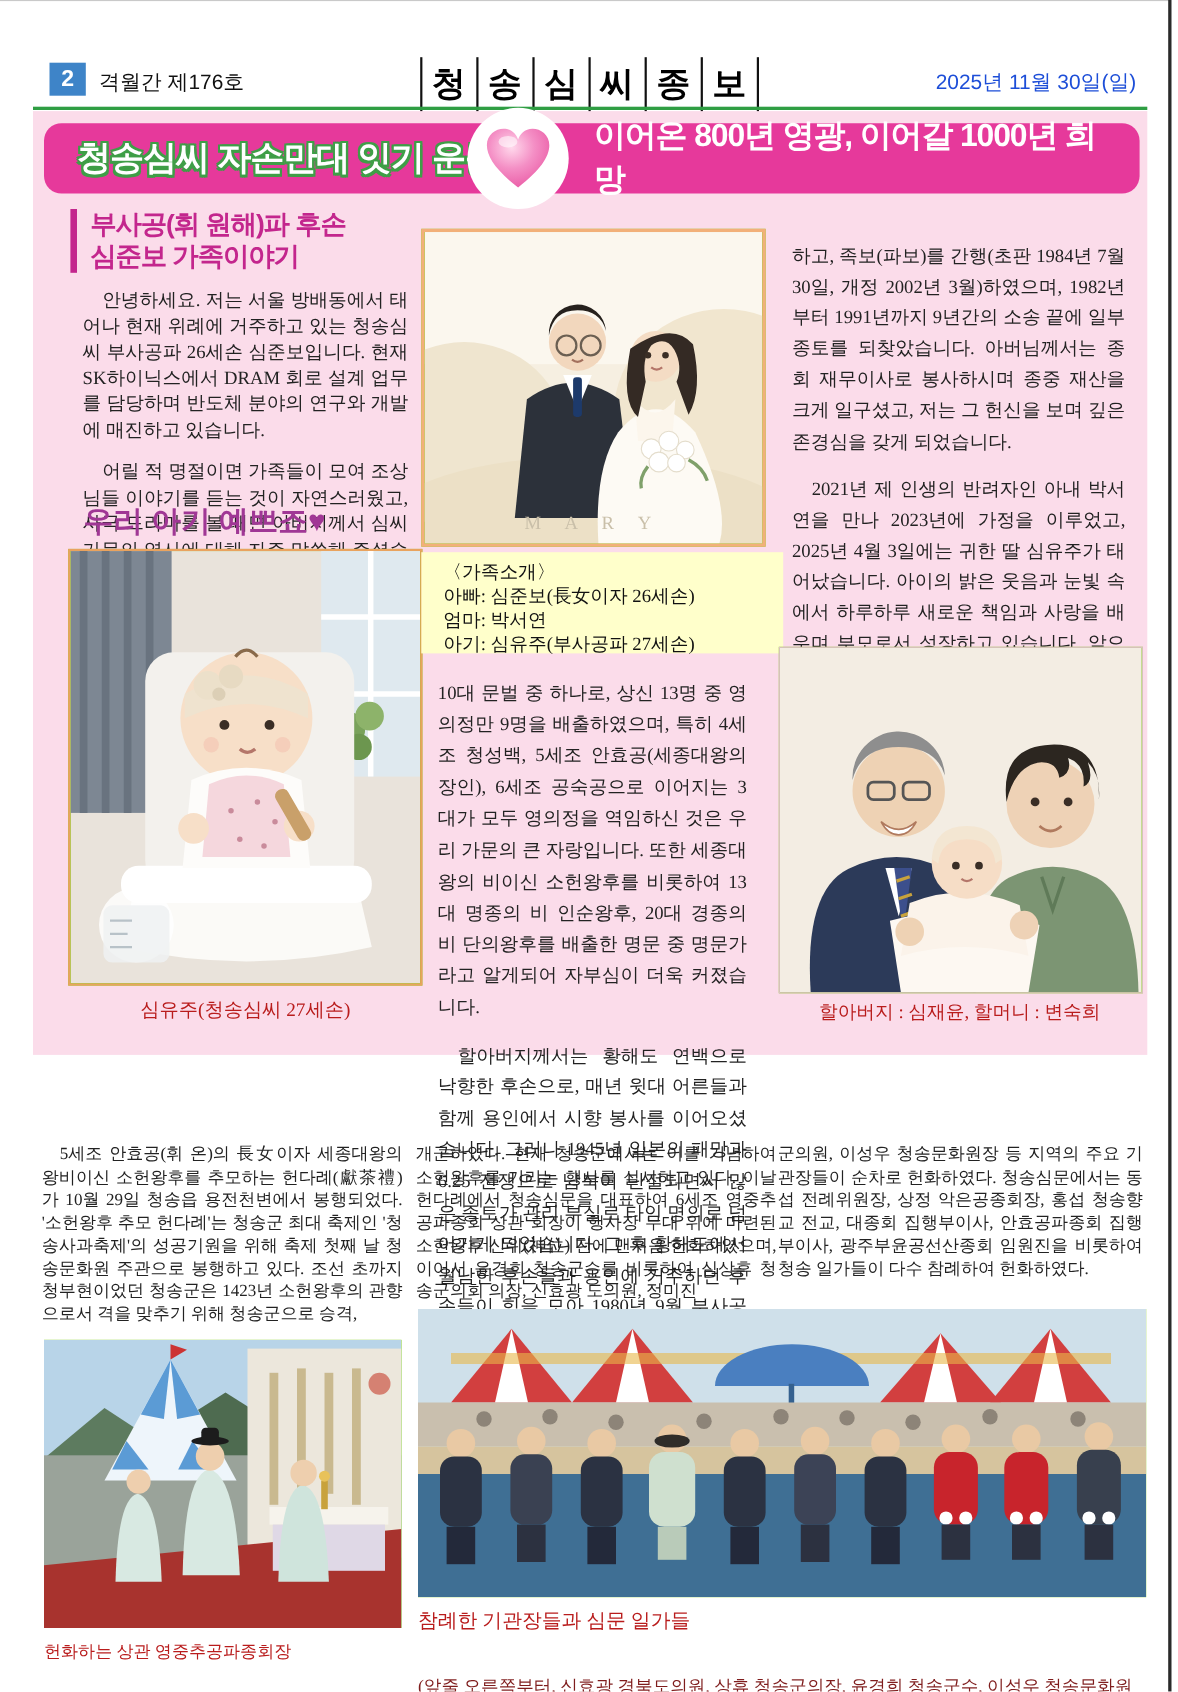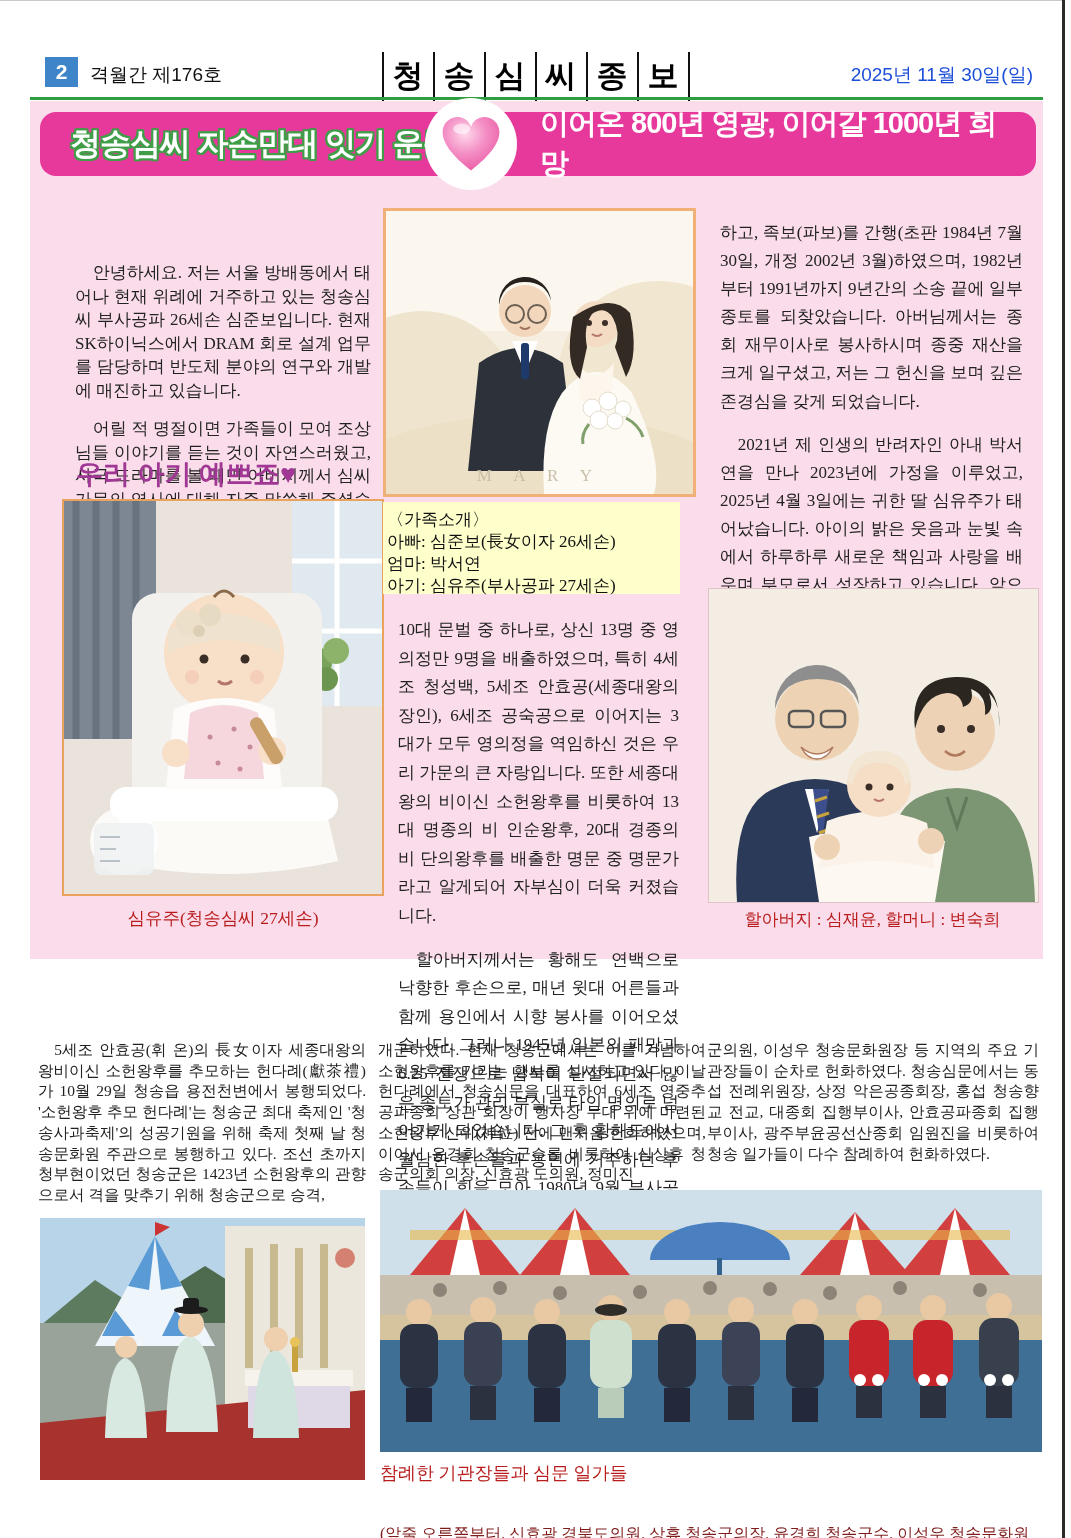--- a/index.html
+++ b/index.html
@@ -44,21 +44,21 @@
   .baby-heading{position:absolute;left:76px;top:456px;color:#a03795;font-size:27px;font-weight:800;letter-spacing:0px;}
   .photo{position:absolute;overflow:hidden;background:#84cc16;}
   .photo svg{display:block;width:100%;height:100%;}
   #baby-photo{left:62px;top:499px;width:318px;height:393px;border:2px solid #e9a35f;}
   .caption{position:absolute;color:#b91c1c;font-size:17.5px;}
   #baby-caption{left:62px;top:906px;width:322px;text-align:center;}
 
   
   #wedding-photo{left:383px;top:208px;width:307px;height:283px;border:3px solid #f2b079;}
   .familybox{position:absolute;left:383px;top:502px;width:289px;height:78px;background:#ffffcb;
-    padding:7px 4px;font-size:17px;line-height:22px;color:#111;}
+    padding:7px 20px;font-size:17px;line-height:22px;color:#111;}
   .familybox div{white-space:nowrap;}
   #col-mid-body{left:383px;top:601px;width:311px;line-height:28.6px;}
 
   
   #col-right-body{left:705px;top:204px;width:333px;line-height:28.1px;}
   #gp-photo{left:708px;top:588px;width:329px;height:313px;border:1px solid #dec3c9;}
   #gp-caption{left:708px;top:908px;width:329px;text-align:center;font-size:17px;}
 
   
   .headline{position:absolute;left:0;top:976px;width:1071px;text-align:center;color:#20288f;
@@ -107,20 +107,22 @@
           </radialGradient>
         </defs>
         <path d="M50 90 C20 67 7 48 7 32 C7 17 19 9 30 9 C41 9 48 17 50 24 C52 17 59 9 70 9 C81 9 93 17 93 32 C93 48 80 67 50 90z" fill="url(#hg)"></path>
         <ellipse cx="36" cy="27" rx="13" ry="8" fill="#ffffff" opacity="0.55"></ellipse>
       </svg>
     </div>
     <div class="banner-right sans">이어온 800년 영광, 이어갈 1000년 희망</div>
   </div>
 
   <div class="story-title sans">
+    <div>부사공(휘 원해)파 후손</div>
+    <div>심준보 가족이야기</div>
   </div>
   <div id="col-left-body" class="colbody serif">
     <p class="ind">안녕하세요. 저는 서울 방배동에서 태어나 현재 위례에 거주하고 있는 청송심씨 부사공파 26세손 심준보입니다. 현재 SK하이닉스에서 DRAM 회로 설계 업무를 담당하며 반도체 분야의 연구와 개발에 매진하고 있습니다.</p>
     <p class="ind">어릴 적 명절이면 가족들이 모여 조상님들 이야기를 듣는 것이 자연스러웠고, 사극 드라마를 볼 때면 아버지께서 심씨 가문의 역사에 대해 자주 말씀해 주셨습니다. 조선조 500년 동안 정계를 주름잡던</p>
   </div>
   <div class="baby-heading sans">우리 아기 예쁘죠♥</div>
 
   <div id="baby-photo" class="photo">
     <svg viewBox="0 0 318 393" preserveAspectRatio="none">
       <rect width="318" height="393" fill="#e9e3db"></rect>
@@ -304,20 +306,21 @@
       <path d="M150 118 q-22 4 -24 96 h52 q-4 -92 -28 -96z" fill="#d8e9e2"></path>
       <circle cx="151" cy="106" r="13" fill="#eecfae"></circle>
       <ellipse cx="151" cy="92" rx="17" ry="4" fill="#1c1c1c"></ellipse>
         <rect x="143" y="80" width="16" height="13" rx="4" fill="#1c1c1c"></rect>
       <path d="M235 132 q-20 4 -22 88 h46 q-3 -84 -24 -88z" fill="#cfe4dc"></path>
       <circle cx="236" cy="121" r="12" fill="#eecfae"></circle>
       <path d="M85 140 q-18 4 -20 80 h42 q-3 -76 -22 -80z" fill="#d8e9e2"></path>
       <circle cx="86" cy="129" r="11" fill="#eecfae"></circle>
     </svg>
   </div>
+  <div id="ceremony-caption" class="caption serif">헌화하는 상관 영중추공파종회장</div>
 
   <div id="group-photo" class="photo">
     <svg viewBox="0 0 662 262" preserveAspectRatio="none">
       <rect width="662" height="262" fill="#cfe0ea"></rect>
       <g>
         <polygon points="30,85 85,18 140,85" fill="#d23f3f"></polygon>
           <polygon points="85,18 100,85 70,85" fill="#ffffff"></polygon>
         <polygon points="140,85 195,18 250,85" fill="#d23f3f"></polygon>
           <polygon points="195,18 210,85 180,85" fill="#ffffff"></polygon>
         <polygon points="420,85 475,22 530,85" fill="#d23f3f"></polygon>

